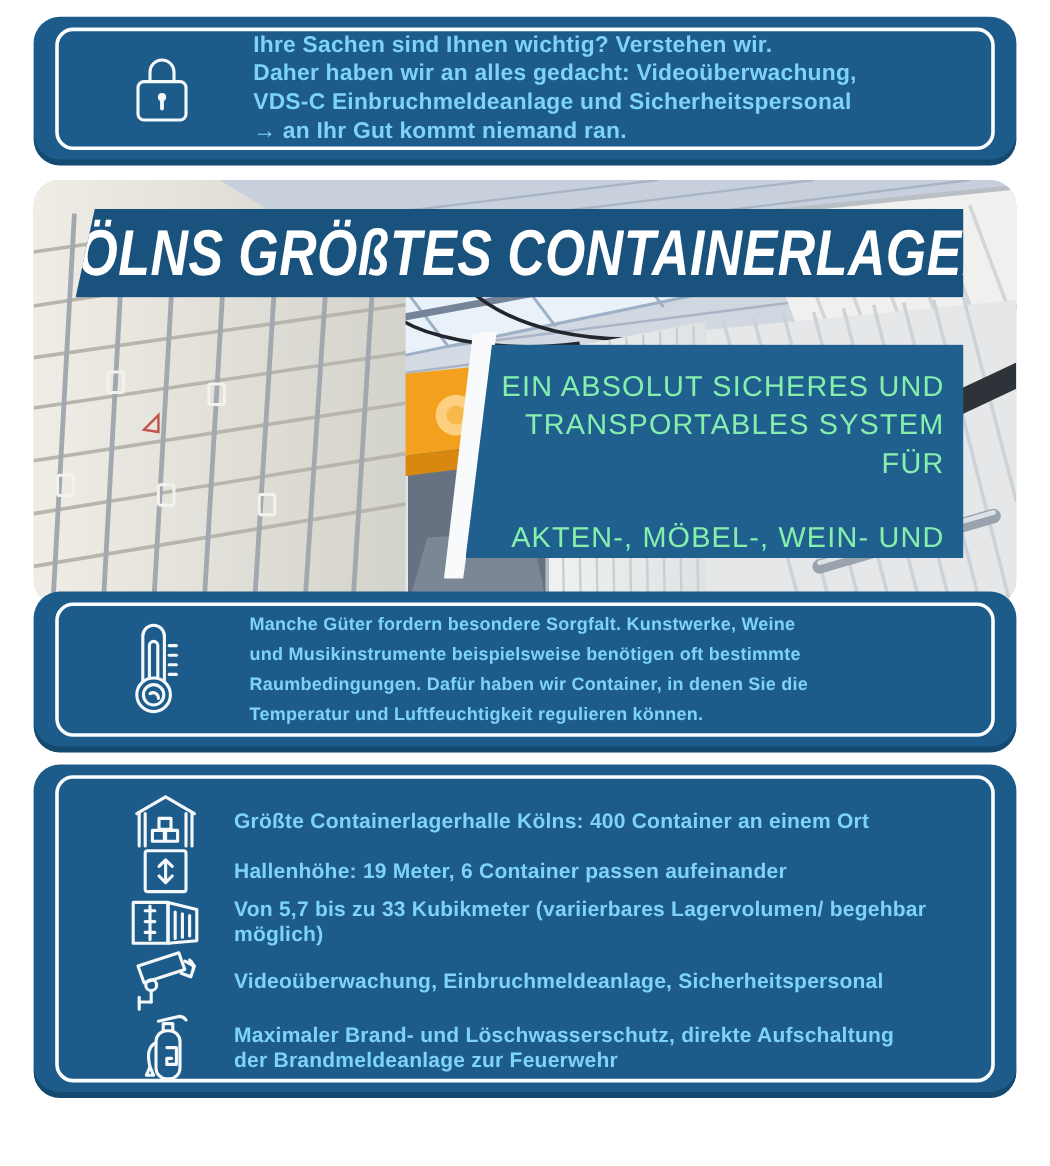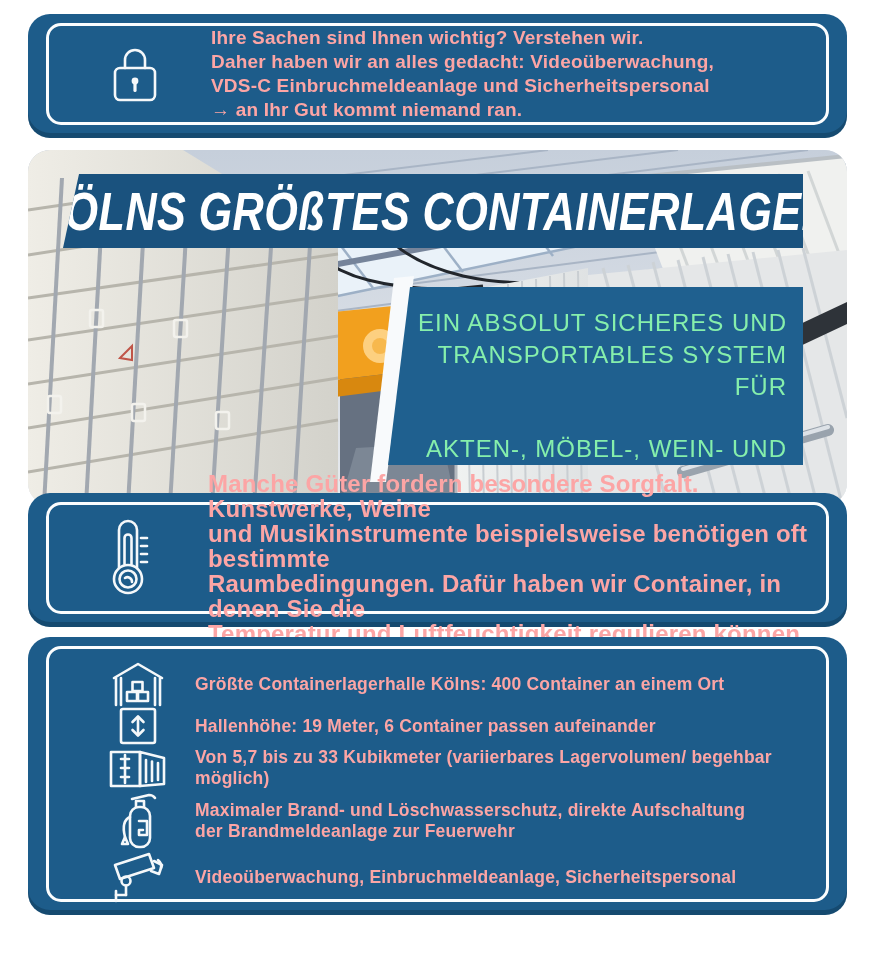--- a/index.html
+++ b/index.html
@@ -5,31 +5,31 @@
   html,body{margin:0;padding:0;background:#ffffff;}
   *{box-sizing:border-box;}
   #page{position:relative;width:875px;height:972px;background:#ffffff;overflow:hidden;
         font-family:"Liberation Sans","DejaVu Sans",sans-serif;}
 
   
   .panel{position:absolute;left:28px;width:819px;background:#1d5c8a;border-radius:22px;
          box-shadow:inset 0 -5px 0 rgba(10,40,62,.35);}
   .panel-inner{position:absolute;top:9px;bottom:13px;left:18px;right:18px;
          border:3px solid #fbfdfe;border-radius:15px;display:flex;align-items:center;}
-  .panel-text{color:#fca5a5;white-space:pre-line;font-weight:600;}
+  .panel-text{color:#7dd3fc;white-space:pre-line;font-weight:600;}
 
   
   #security-banner{top:14px;height:124px;}
   #security-banner .icon-cell{margin-left:62px;width:48px;flex:none;display:flex;justify-content:center;}
   #security-banner .panel-text{margin-left:52px;font-size:19px;line-height:24px;letter-spacing:.2px;}
 
   
   #climate-banner{top:493px;height:134px;}
   #climate-banner .icon-cell{margin-left:58px;width:52px;flex:none;display:flex;justify-content:center;}
-  #climate-banner .panel-text{margin-left:49px;font-size:24px;line-height:25px;letter-spacing:.2px;}
+  #climate-banner .panel-text{margin-left:49px;font-size:15px;line-height:25px;letter-spacing:.2px;}
 
   
   #hero{position:absolute;left:28px;top:150px;width:819px;height:355px;border-radius:22px;
         overflow:hidden;background:#d7dde5;}
   #hero svg.scene{position:absolute;inset:0;display:block;}
 
   #hero-title{position:absolute;left:35px;top:24px;width:740px;height:74px;background:#1a527e;
         clip-path:polygon(16px 0,100% 0,100% 100%,0 100%);
         display:flex;align-items:center;justify-content:center;}
   #hero-title .t{display:inline-block;transform:scaleX(.8);transform-origin:50% 50%;
@@ -290,50 +290,50 @@
                 <path d="M12 32 h8"></path>
               <path d="M37 15 V37"></path>
                 <path d="M43 16.5 V36"></path>
                 <path d="M49 18 V35"></path>
             </g>
           </svg>
         </span>
         <div class="panel-text">Von 5,7 bis zu 33 Kubikmeter (variierbares Lagervolumen/ begehbar möglich)</div>
       </div>
 
-      <div class="feat-row" id="feat-row-5">
-        <span class="icon-cell">
-          <svg width="44" height="60" viewBox="0 0 44 60">
-            <g class="ic" stroke-width="2.3">
-              <rect x="14" y="16" width="20" height="40" rx="9"></rect>
-              <path d="M20 16 V10 h8 v6"></path>
-              <path d="M16 8 L33 4 q4 0 6 3"></path>
-              <path d="M14 26 q-9 4 -5 20"></path>
-              <path d="M9 46 l-3 7 l6 0 Z"></path>
-              <path d="M23 30 h8 v14 h-8 v-5 h4"></path>
-            </g>
-          </svg>
-        </span>
-        <div class="panel-text">Maximaler Brand- und Löschwasserschutz, direkte Aufschaltung
-der Brandmeldeanlage zur Feuerwehr</div>
-      </div>
-
       <div class="feat-row" id="feat-row-4">
         <span class="icon-cell">
           <svg width="58" height="52" viewBox="0 0 58 52">
             <g class="ic" stroke-width="2.3">
               <polygon points="6,14 40,3 45,17 11,28"></polygon>
               <path d="M45 10 L53 14 L50 23 L42 20"></path>
               <path d="M49 9 q4 3 3 8"></path>
               <circle cx="17" cy="30" r="4.5"></circle>
               <path d="M17 34.5 V44"></path>
               <path d="M17 44 H7 V50"></path>
               <path d="M7 44 V40"></path>
             </g>
           </svg>
         </span>
         <div class="panel-text">Videoüberwachung, Einbruchmeldeanlage, Sicherheitspersonal</div>
       </div>
 
+      <div class="feat-row" id="feat-row-5">
+        <span class="icon-cell">
+          <svg width="44" height="60" viewBox="0 0 44 60">
+            <g class="ic" stroke-width="2.3">
+              <rect x="14" y="16" width="20" height="40" rx="9"></rect>
+              <path d="M20 16 V10 h8 v6"></path>
+              <path d="M16 8 L33 4 q4 0 6 3"></path>
+              <path d="M14 26 q-9 4 -5 20"></path>
+              <path d="M9 46 l-3 7 l6 0 Z"></path>
+              <path d="M23 30 h8 v14 h-8 v-5 h4"></path>
+            </g>
+          </svg>
+        </span>
+        <div class="panel-text">Maximaler Brand- und Löschwasserschutz, direkte Aufschaltung
+der Brandmeldeanlage zur Feuerwehr</div>
+      </div>
+
     </div>
   </div>
 
 </div>
 
 </body></html>

